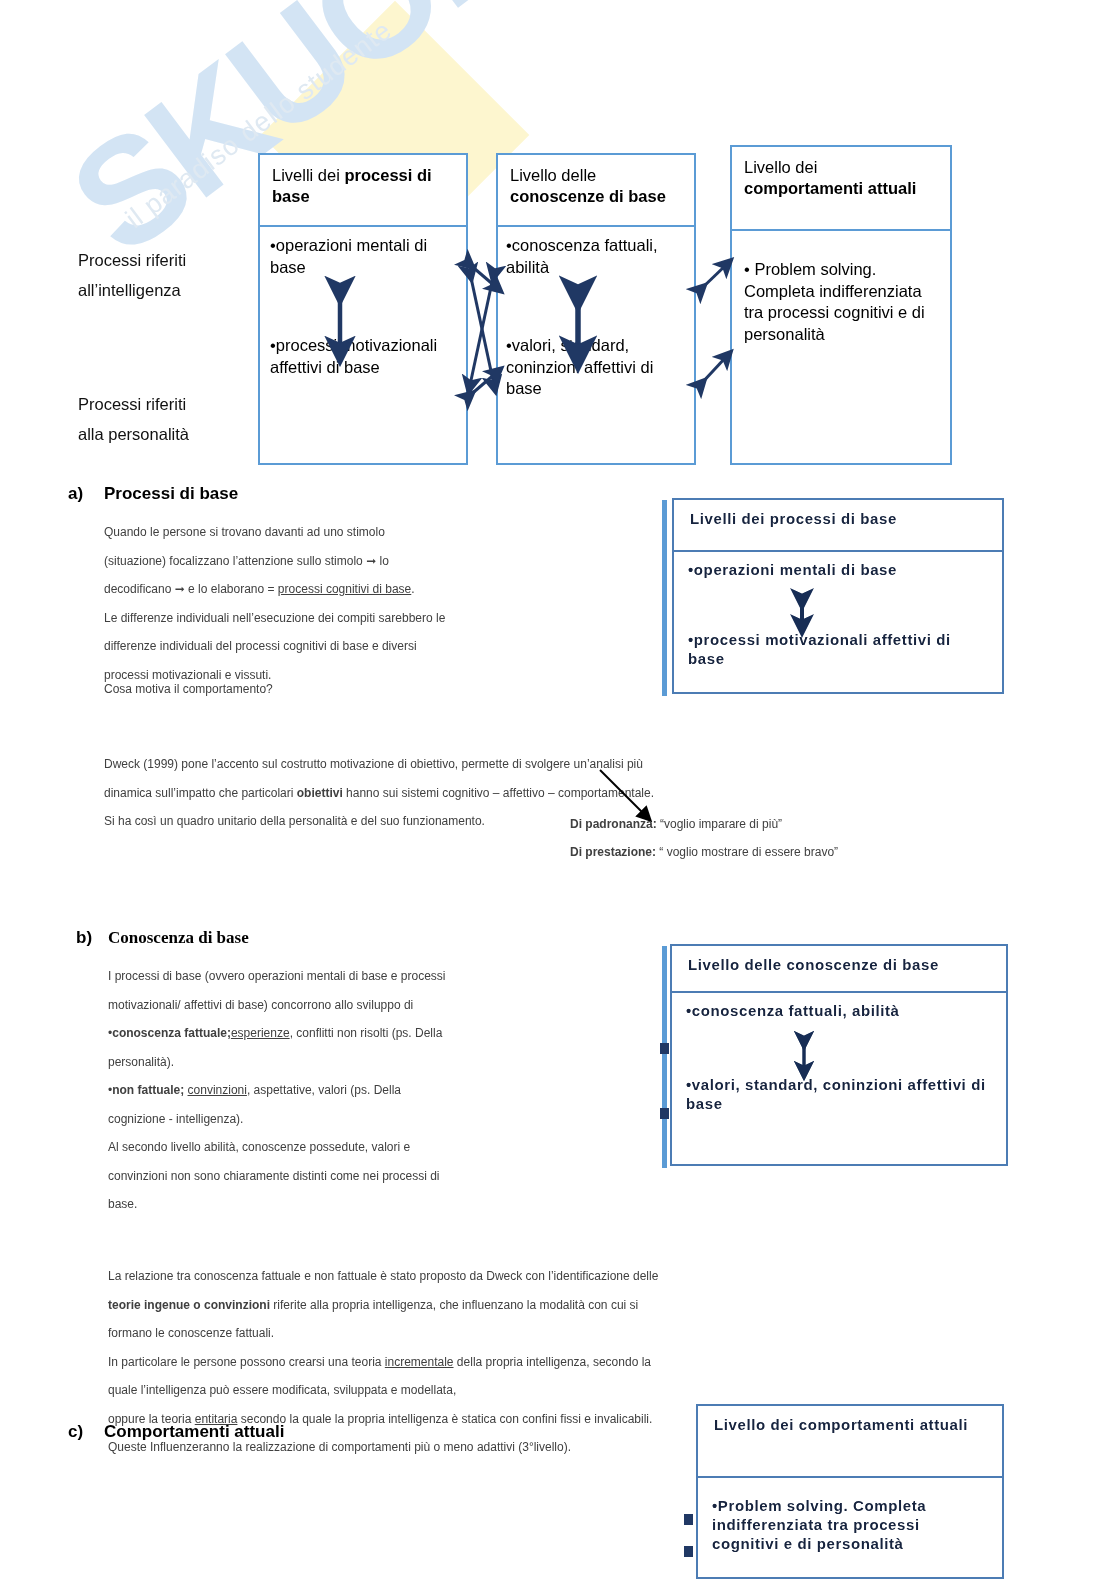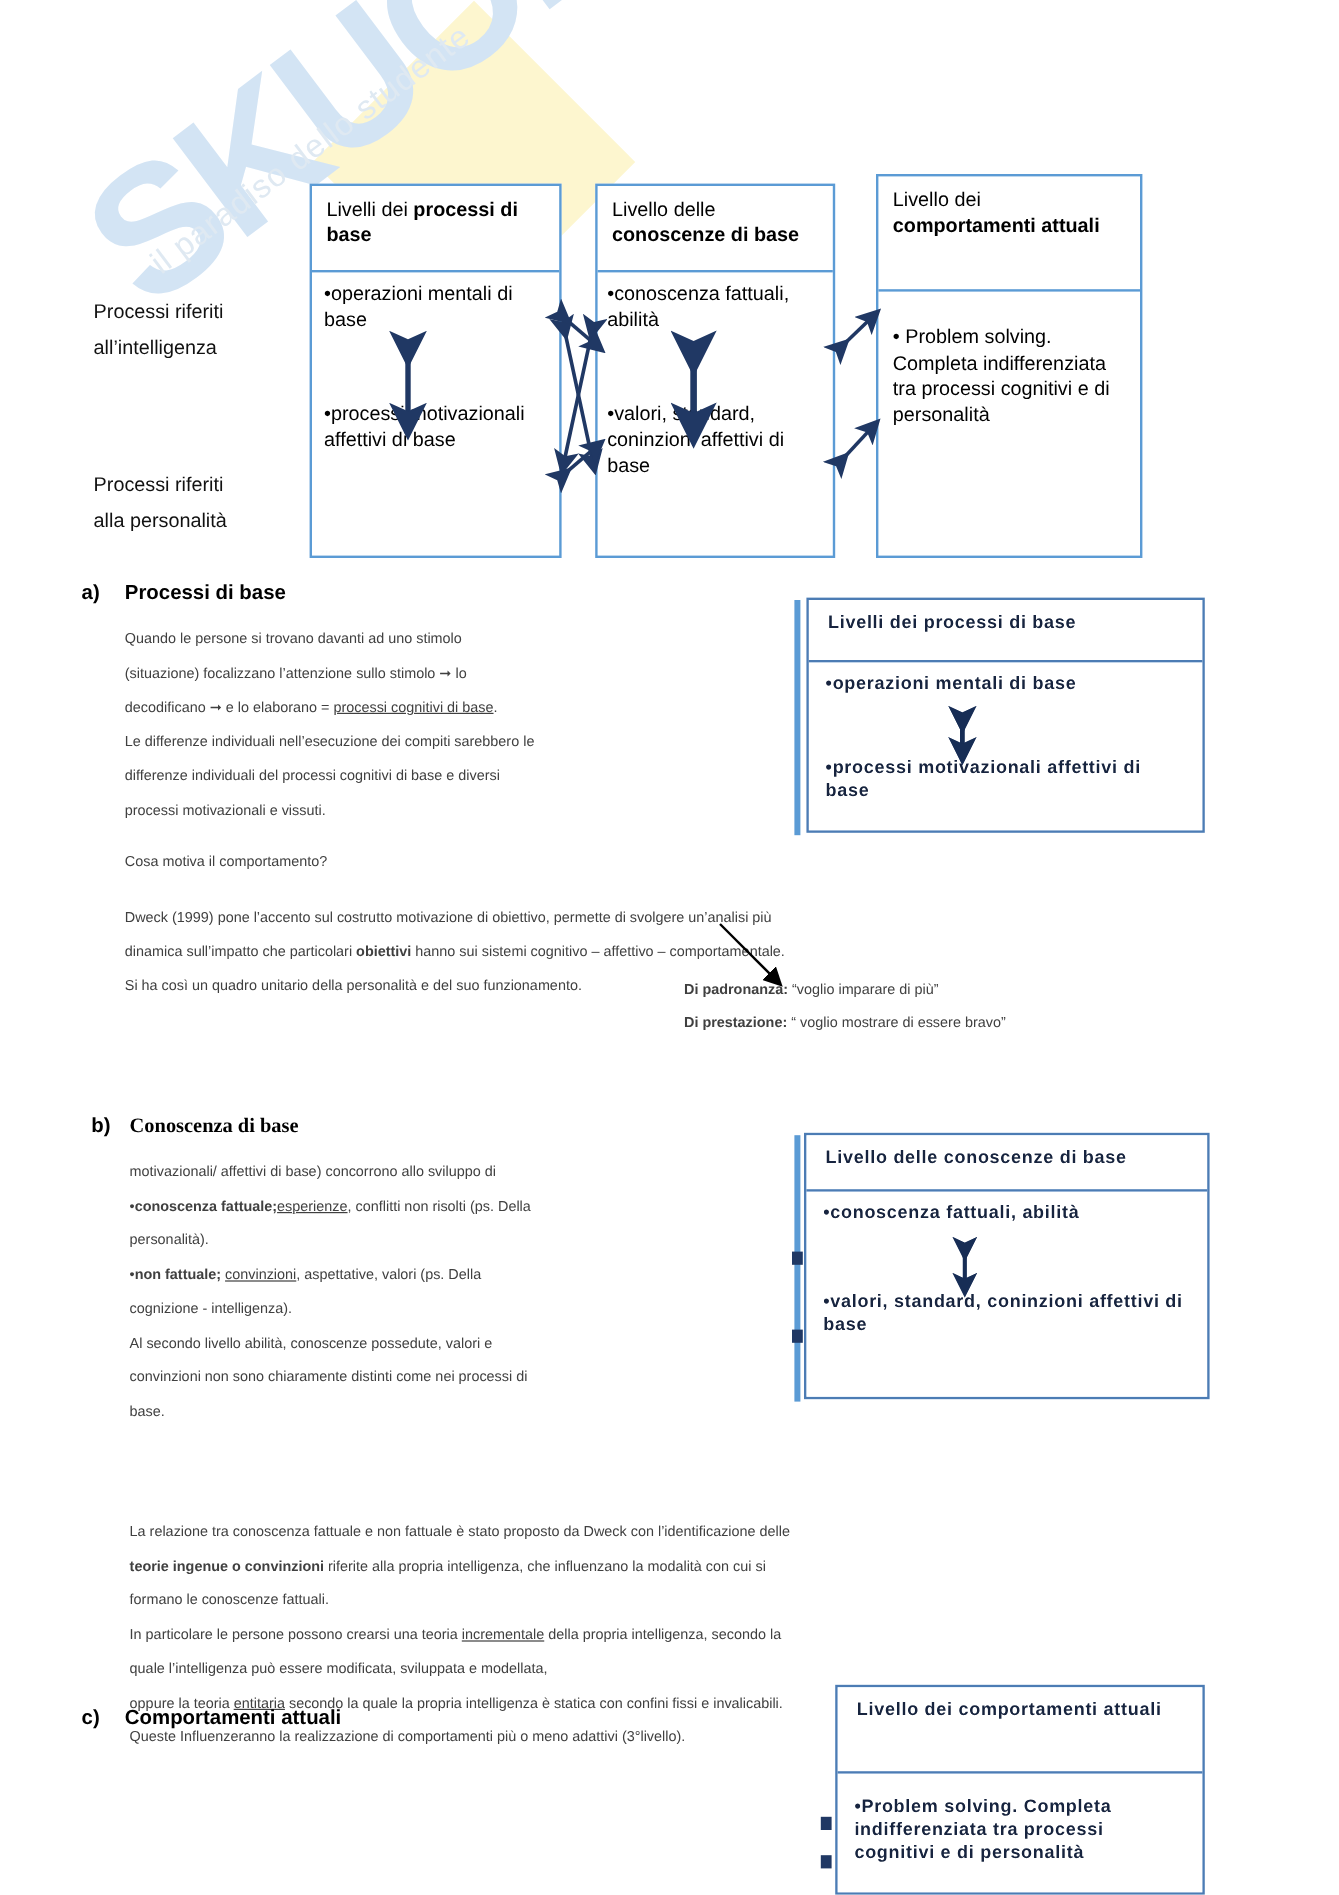--- a/index.html
+++ b/index.html
@@ -79,21 +79,21 @@
   .bul{position:absolute;display:block;}
 
   
   #box1{left:258px;top:8px;width:210px;height:312px;}
   #box1 .head{height:72px;}
   #box1 .body{height:238px;}
   #box2{left:496px;top:8px;width:200px;height:312px;}
   #box2 .head{height:72px;}
   #box2 .body{height:238px;}
   #box3{left:730px;top:0px;width:222px;height:320px;}
-  #box3 .head{height:96px;}
+  #box3 .head{height:84px;}
   #box3 .body{height:238px;}
 
   svg.arrowlayer{position:absolute;left:0;top:0;width:1116px;height:325px;overflow:visible;pointer-events:none;}
 
   
   .sec-head{position:absolute;font-size:17px;font-weight:bold;}
   .sec-mark{position:absolute;font-size:17px;font-weight:bold;}
   .para{position:absolute;font-size:12px;line-height:28.5px;color:#404040;}
   .para.narrow{width:560px;}
   .para.wide{width:895px;}
@@ -233,21 +233,21 @@
       <span>lo</span>
     </div>
     <div>
       <span>decodificano </span><span>➞</span><span> e lo elaborano = </span><span class="u">processi cognitivi di base</span><span>.</span>
     </div>
     <div>Le differenze individuali nell’esecuzione dei compiti sarebbero le</div>
     <div>differenze individuali del processi cognitivi di base e diversi</div>
     <div>processi motivazionali e vissuti.</div>
   </div>
 
-  <div class="para" style="left:104px;top:704px;">Cosa motiva il comportamento?</div>
+  <div class="para" style="left:104px;top:675px;">Cosa motiva il comportamento?</div>
 
   <div class="para wide" style="left:104px;top:750px;">
     <div>Dweck (1999) pone l’accento sul costrutto motivazione di obiettivo, permette di svolgere un’analisi più</div>
     <div>
       <span>dinamica sull’impatto che particolari </span><span class="b">obiettivi</span><span> hanno sui sistemi cognitivo – affettivo – comportamentale.</span>
     </div>
     <div>Si ha così un quadro unitario della personalità e del suo funzionamento.</div>
   </div>
 
   <svg style="position:absolute;left:600px;top:770px;width:200px;height:60px;overflow:visible;">
@@ -263,20 +263,21 @@
     <span class="b">Di padronanza:</span><span> “voglio imparare di più”</span>
   </div>
   <div class="para" style="left:570px;top:838px;">
     <span class="b">Di prestazione:</span><span> “ voglio mostrare di essere bravo”</span>
   </div>
 
   <div class="sec-mark" style="left:76px;top:928px;">b)</div>
   <div class="sec-head" style="left:108px;top:928px;font-family:Liberation Serif, serif;">Conoscenza di base</div>
 
   <div class="para narrow" style="left:108px;top:962px;">
+    <div>I processi di base (ovvero operazioni mentali di base e processi</div>
     <div>motivazionali/ affettivi di base) concorrono allo sviluppo di</div>
     <div>
       <span>•</span><span class="b">conoscenza fattuale;</span><span class="u">esperienze</span><span>, conflitti non risolti (ps. Della</span>
     </div>
     <div>personalità).</div>
     <div>
       <span>•</span><span class="b">non fattuale; </span><span class="u">convinzioni</span><span>, aspettative, valori (ps. Della</span>
     </div>
     <div>cognizione - intelligenza).</div>
     <div>Al secondo livello abilità, conoscenze possedute, valori e</div>

